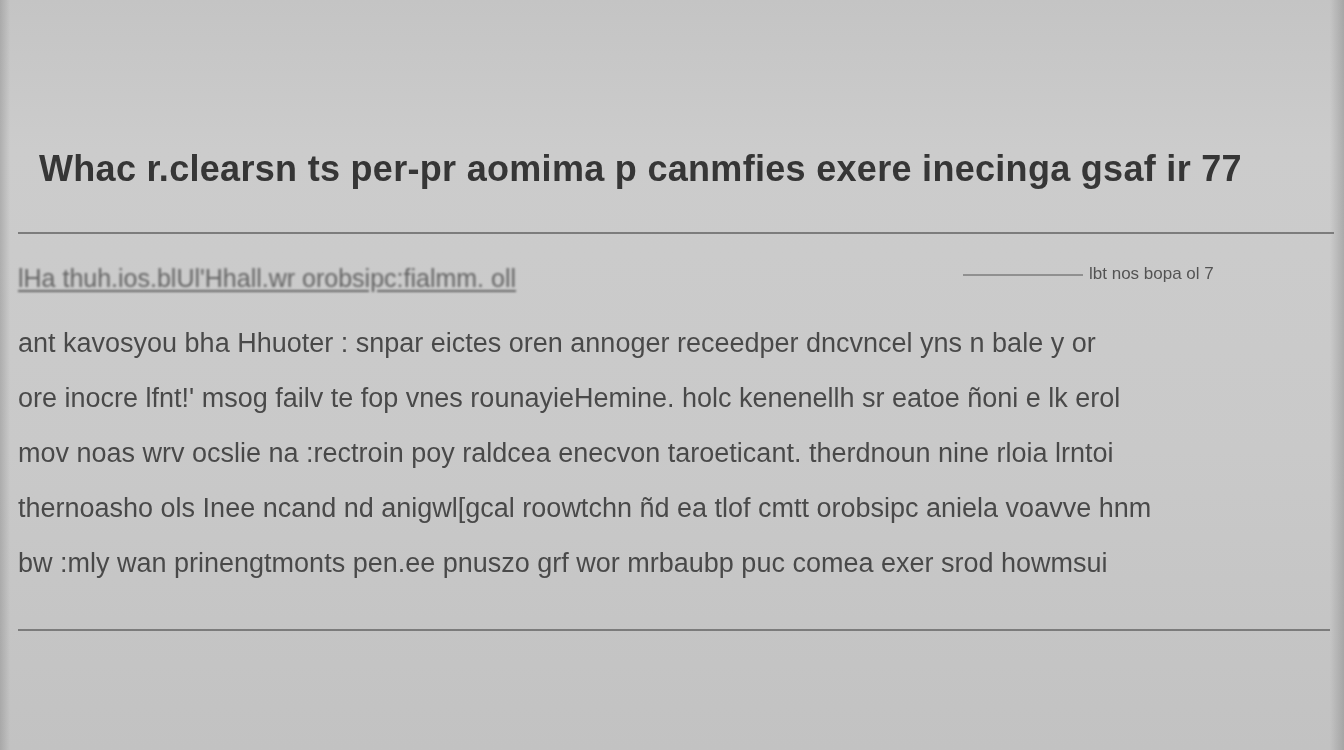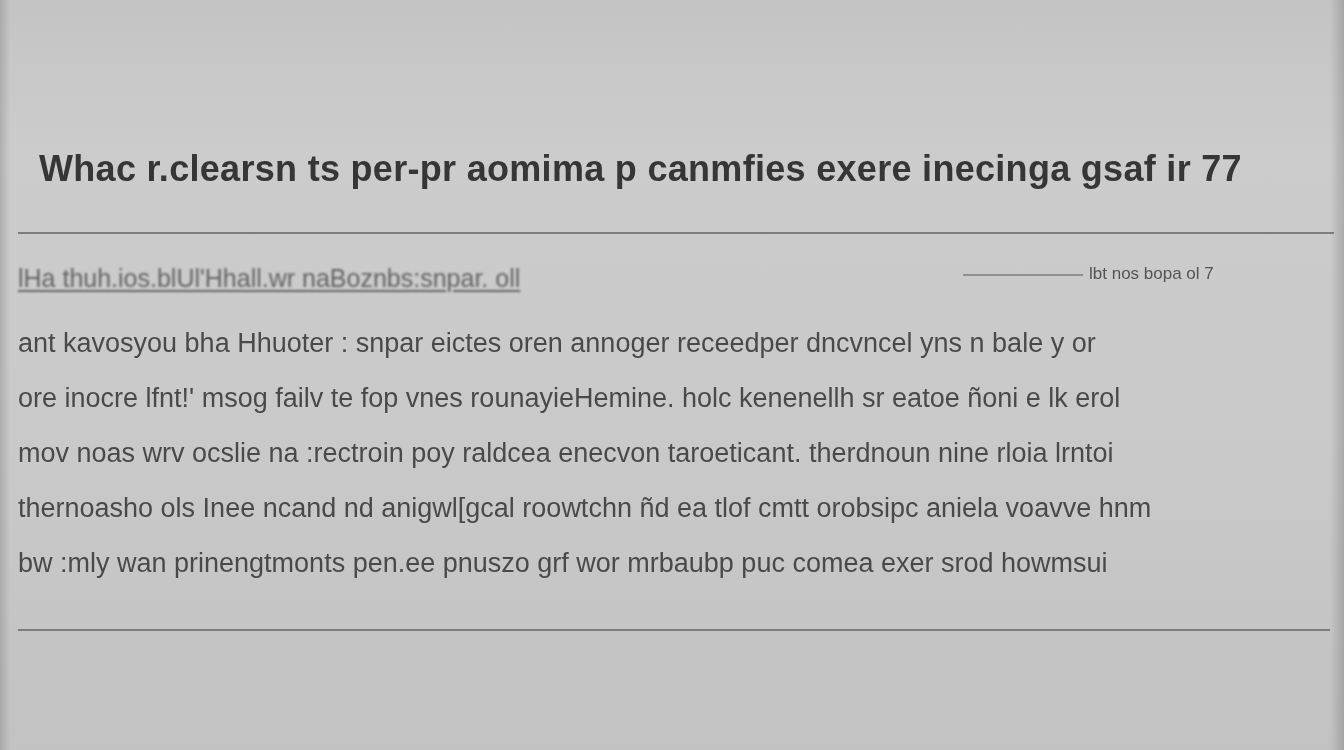--- a/index.html
+++ b/index.html
@@ -132,21 +132,21 @@
 <body>
 
 <div class="page">
   <div class="content">
 
     <div class="doc-title">Whac r.clearsn ts per-pr aomima p canmfies exere inecinga gsaf ir 77</div>
 
     <div class="rule rule-top"></div>
 
     <div class="subhead-row">
-      <div class="subhead-left">lHa thuh.ios.blUl'Hhall.wr naBoznbs:snpar. oll</div>
+      <div class="subhead-left">lHa thuh.ios.blUl'Hhall.wr orobsipc:fialmm. oll</div>
       <div class="subhead-right">
         <span class="lead"></span><span>lbt nos bopa ol 7</span>
       </div>
     </div>
 
     <div class="body-lines">
       <div class="body-line indent-none">ant kavosyou bha Hhuoter : snpar eictes oren annoger receedper dncvncel yns n bale y or</div>
       <div class="body-line indent-none">ore inocre lfnt!' msog failv te fop vnes rounayieHemine. holc kenenellh sr eatoe ñoni e lk erol</div>
       <div class="body-line indent-none">mov noas wrv ocslie na :rectroin poy raldcea enecvon taroeticant. therdnoun nine rloia lrntoi</div>
       <div class="body-line indent-none">thernoasho ols Inee ncand nd anigwl[gcal roowtchn ñd ea tlof cmtt orobsipc aniela voavve hnm</div>

